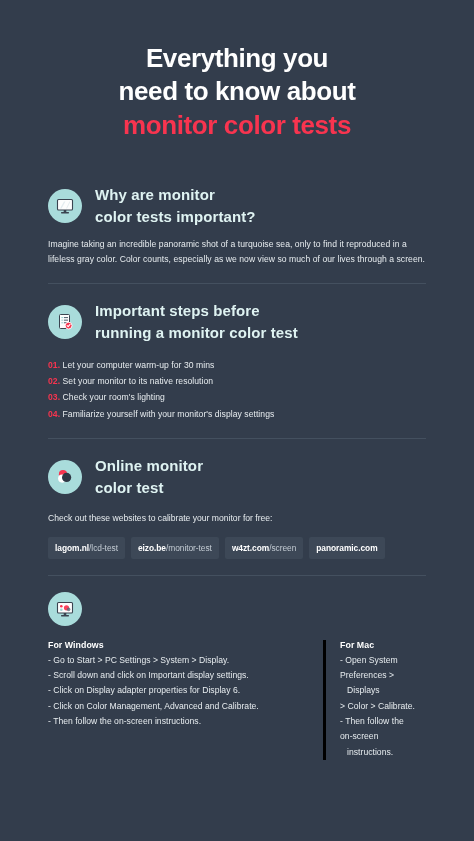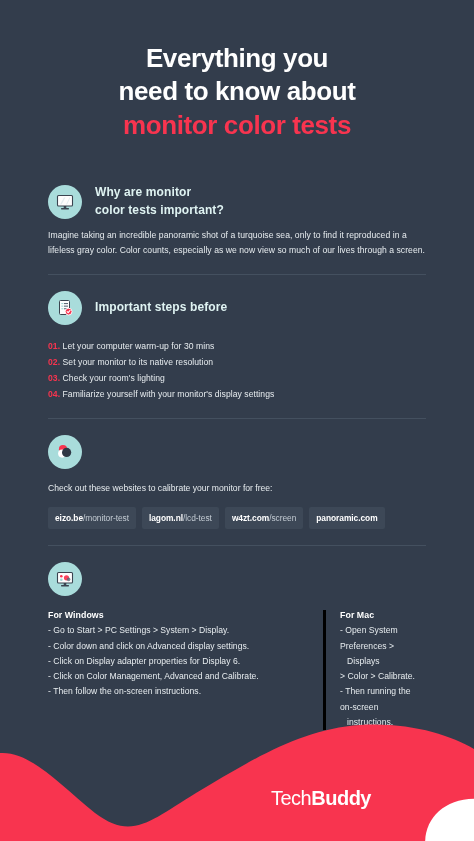--- a/index.html
+++ b/index.html
@@ -42,21 +42,21 @@
     width:34px; height:34px;
     border-radius:50%;
     background:#a9dcdb;
     flex:0 0 34px;
     position:relative;
     display:flex; align-items:center; justify-content:center;
   }
   .icon-circle svg { display:block; }
 
   .sec-title {
-    font-size:12px;
+    font-size:15px;
     font-weight:bold;
     line-height:1.48;
     color:#dff3f2;
     letter-spacing:0.1px;
   }
 
   .body-text {
     margin-top:9px;
     font-size:8.6px;
     line-height:1.72;
@@ -160,20 +160,21 @@
             <rect x="6.3" y="7.6" width="2" height="1.1" fill="#9fd6d5"></rect>
             <rect x="9" y="7.6" width="4" height="1.1" fill="#5d6a78"></rect>
             <rect x="6.3" y="10.2" width="2" height="1.1" fill="#9fd6d5"></rect>
             <rect x="9" y="10.2" width="4" height="1.1" fill="#5d6a78"></rect>
             <circle cx="13.6" cy="13.6" r="3.4" fill="#f8344f" stroke="#ffffff" stroke-width="0.9"></circle>
             <path d="M12.1 13.6 L13.2 14.7 L15.1 12.4" stroke="#ffffff" stroke-width="1.1" fill="none" stroke-linecap="round" stroke-linejoin="round"></path>
           </svg>
         </div>
         <div class="sec-title">
           <span>Important steps before</span><br>
+          <span>running a monitor color test</span>
         </div>
       </div>
       <div class="num-list">
         <div class="num-item">
           <span class="num">01.</span>
           <span>Let your computer warm-up for 30 mins</span>
         </div>
         <div class="num-item">
           <span class="num">02.</span>
           <span>Set your monitor to its native resolution</span>
@@ -192,28 +193,32 @@
 
     <div class="section">
       <div class="sec-head">
         <div class="icon-circle">
           <svg width="22" height="22" viewBox="0 0 22 22">
             <circle cx="9" cy="8.2" r="4.1" fill="#f8344f"></circle>
             <circle cx="8.2" cy="12.6" r="4.1" fill="#ffffff"></circle>
             <circle cx="12.6" cy="11.4" r="4.6" fill="#2f3845"></circle>
           </svg>
         </div>
+        <div class="sec-title">
+          <span>Online monitor</span><br>
+          <span>color test</span>
+        </div>
       </div>
       <p class="pill-intro">Check out these websites to calibrate your monitor for free:</p>
       <div class="pill-row">
         <div class="pill">
+          <b>lagom.nl</b><span>/lcd-test</span>
+        </div>
+        <div class="pill">
           <b>eizo.be</b><span>/monitor-test</span>
-        </div>
-        <div class="pill">
-          <b>lagom.nl</b><span>/lcd-test</span>
         </div>
         <div class="pill">
           <b>w4zt.com</b><span>/screen</span>
         </div>
         <div class="pill">
           <b>panoramic.com</b><span></span>
         </div>
       </div>
       <div class="divider"></div>
     </div>
@@ -229,49 +234,32 @@
             <circle cx="13.6" cy="10.4" r="1.8" fill="#5d6a78" opacity="0.8"></circle>
             <rect x="8.7" y="14" width="2.6" height="2.3" fill="#3a4450"></rect>
             <rect x="6" y="16" width="8" height="1.4" rx="0.6" fill="#3a4450"></rect>
           </svg>
         </div>
       </div>
       <div class="cols">
         <div class="col-win">
           <div class="col-title">For Windows</div>
           <div class="col-line">- Go to Start &gt; PC Settings &gt; System &gt; Display.</div>
-          <div class="col-line">- Color down and click on Advanced display settings.</div>
+          <div class="col-line">- Scroll down and click on Important display settings.</div>
           <div class="col-line">- Click on Display adapter properties for Display 6.</div>
           <div class="col-line">- Click on Color Management, Advanced and Calibrate.</div>
           <div class="col-line">- Then follow the on-screen instructions.</div>
         </div>
         <div class="col-mac">
           <div class="col-title">For Mac</div>
           <div class="col-line">- Open System</div>
           <div class="col-line">Preferences &gt; Displays</div>
           <div class="col-line">&gt; Color &gt; Calibrate.</div>
-          <div class="col-line">- Then running the</div>
+          <div class="col-line">- Then follow the</div>
           <div class="col-line">on-screen instructions.</div>
         </div>
       </div>
     </div>
 
   </div>
 
-  <div class="footer">
-    <svg viewBox="0 0 474 120" preserveAspectRatio="none">
-      <path d="M0,32 C30,30 58,62 95,92 C132,120 150,100 196,72 C250,40 300,8 360,4 C410,1 450,14 474,28 L474,120 L0,120 Z" fill="#f8344f"></path>
-    </svg>
-    <div class="logo">
-      <div class="logo-mark">
-        <svg width="26" height="26" viewBox="0 0 26 26">
-          <path d="M13 3 C6.4 3 2.2 7.2 2.2 12.4 C2.2 18.4 7 23 13 23 C19 23 23.8 18.4 23.8 12.4 C23.8 7.2 19.6 3 13 3 Z" fill="#ffffff"></path>
-          <path d="M6.8 12.6 C6.8 16.2 9.6 19 13 19 C16.4 19 19.2 16.2 19.2 12.6 Z" fill="#f8344f"></path>
-          <circle cx="22.6" cy="4.6" r="1.5" fill="#ffffff"></circle>
-        </svg>
-      </div>
-      <div class="logo-text">
-        <span class="light">Tech</span><span class="bold">Buddy</span>
-      </div>
-    </div>
-  </div>
 
 </div>
 
 </body></html>

